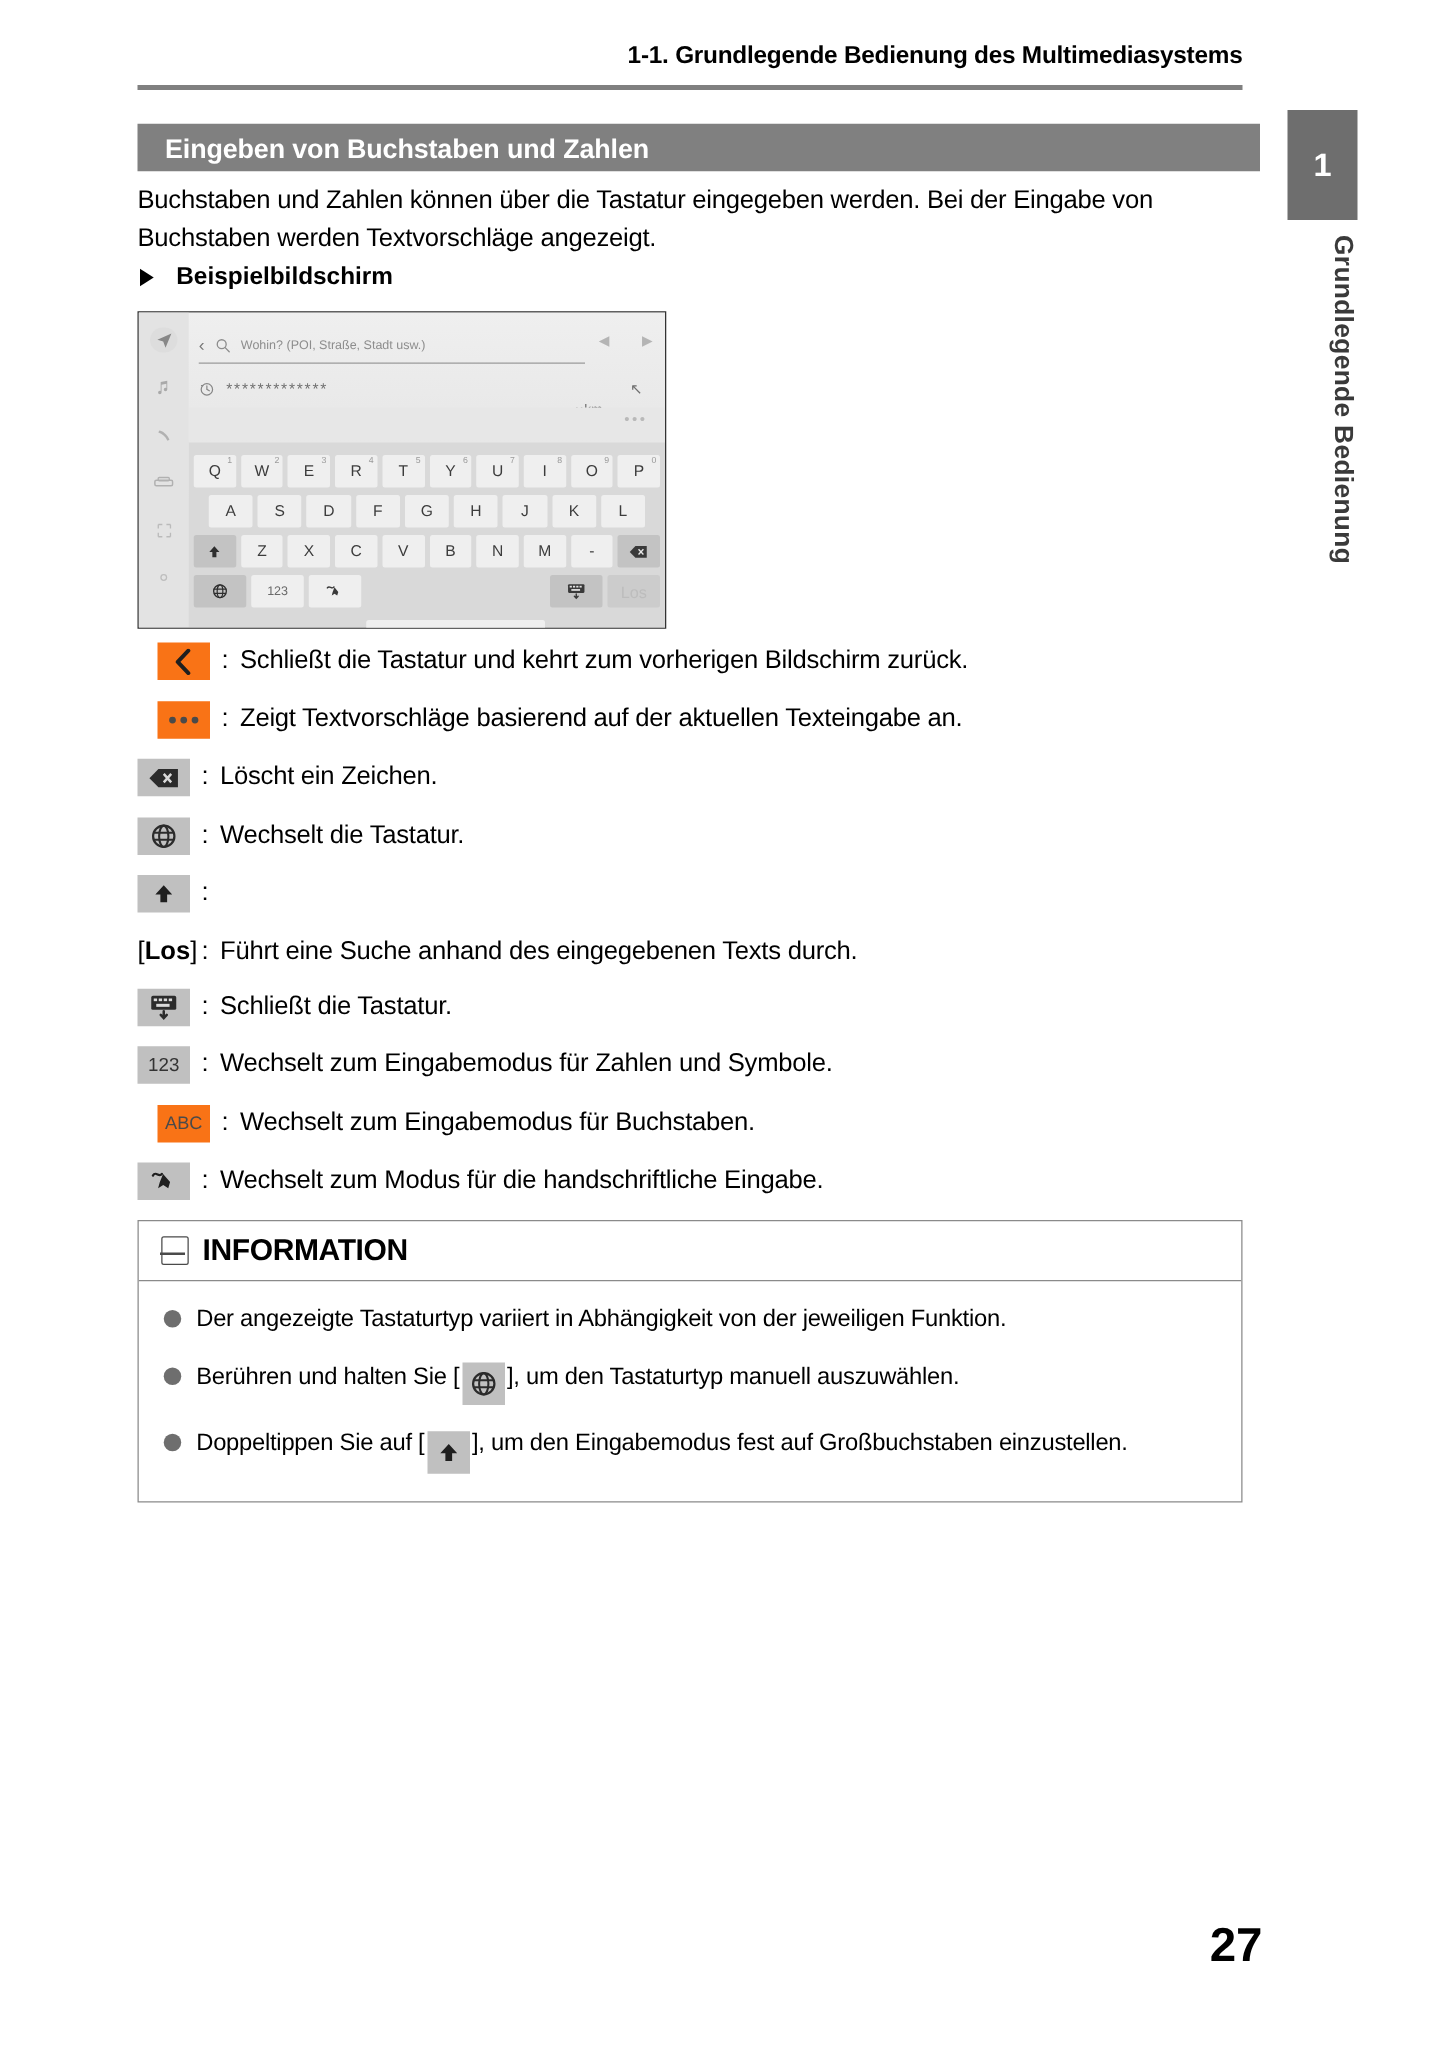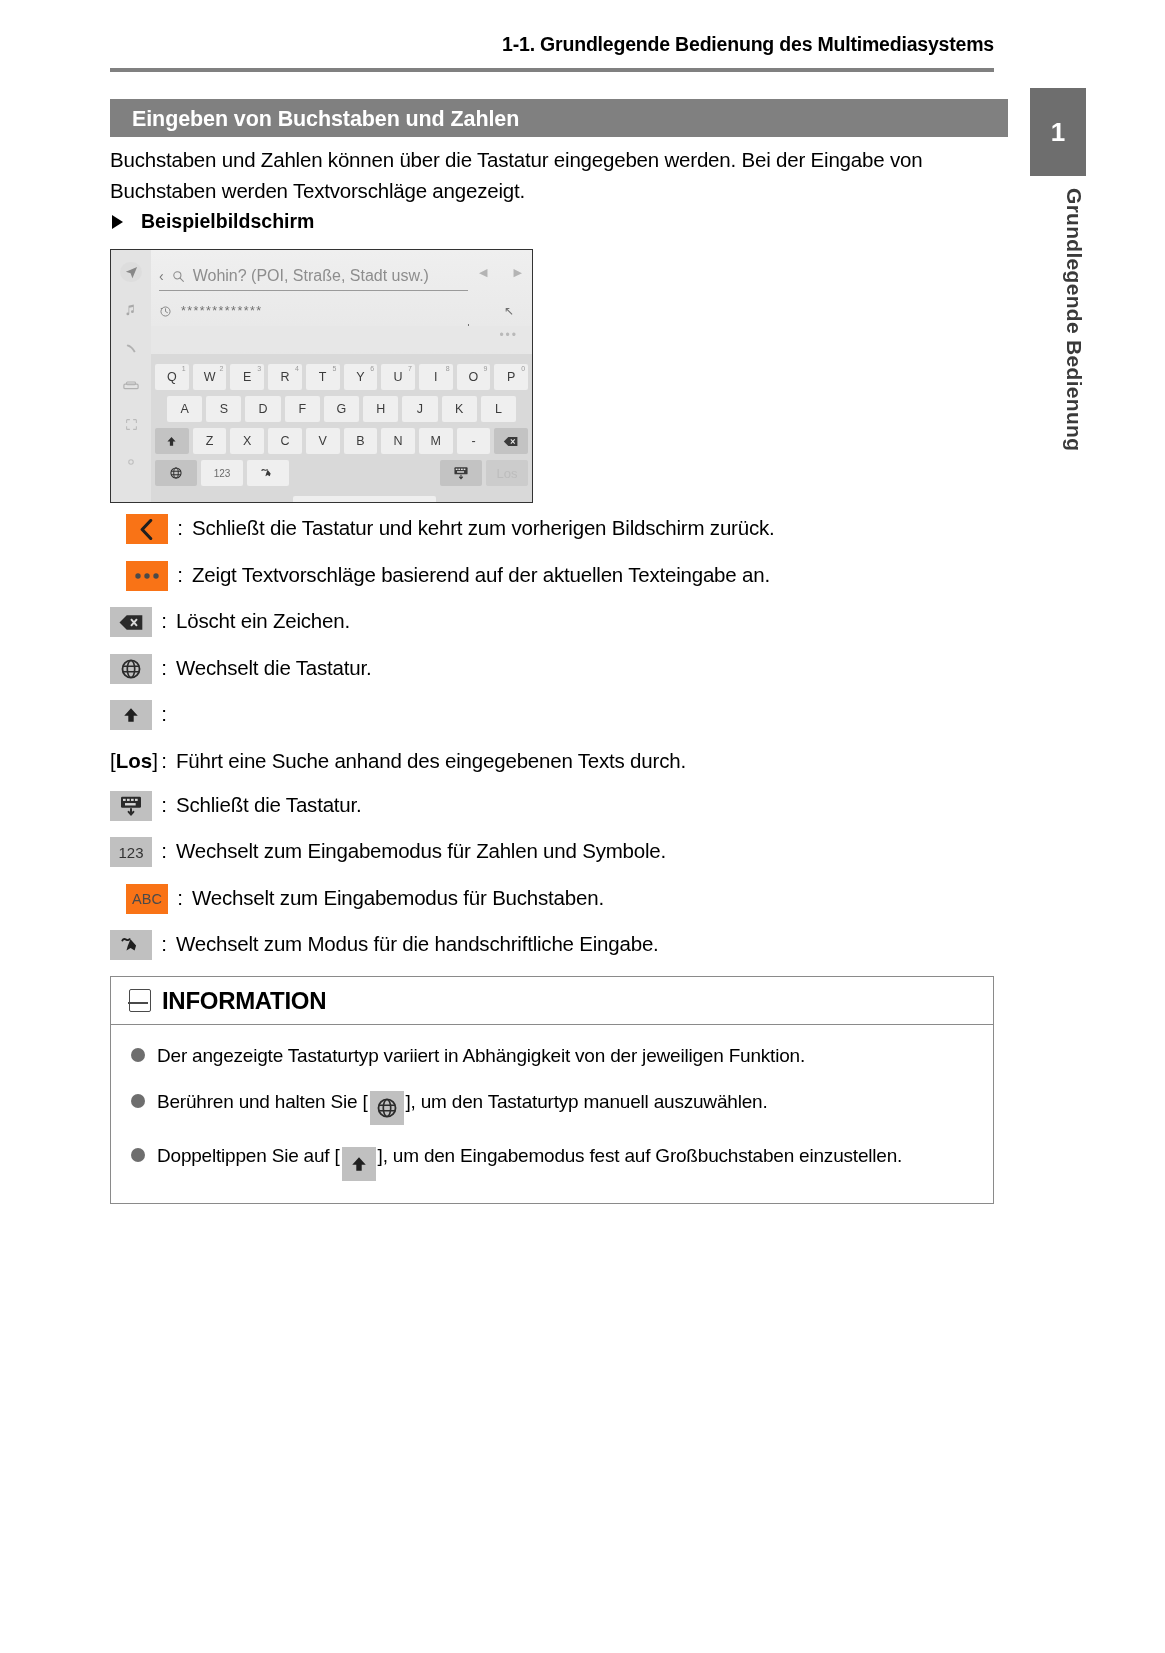--- a/index.html
+++ b/index.html
@@ -90,21 +90,21 @@
   .rail .ri.sel{background:#dcdcdc;border-radius:10px;opacity:.75;}
 
   
   .srch{
     position:absolute;left:48px;top:12px;right:64px;height:28px;
     border-bottom:1.4px solid #9a9a9a;
     display:flex;align-items:center;gap:8px;
   }
   .srch .chev{font-size:14px;color:#777;}
   .srch .mag{font-size:13px;color:#8a8a8a;}
-  .srch .ph{font-size:16px;color:#8d8d8d;white-space:nowrap;}
+  .srch .ph{font-size:10px;color:#8d8d8d;white-space:nowrap;}
   .arrows{position:absolute;right:10px;top:16px;display:flex;gap:26px;color:#b4b4b4;font-size:11px;}
 
   
   .res{
     position:absolute;left:48px;top:48px;right:10px;height:26px;
     display:flex;align-items:center;gap:9px;
   }
   .res .clk{font-size:13px;color:#878787;}
   .res .stars{font-size:12.5px;color:#6f6f6f;letter-spacing:1.4px;}
   .res .km{position:absolute;right:40px;font-size:11px;color:#6f6f6f;margin-top:33px;}
@@ -528,14 +528,15 @@
         <span class="ibtxt"><span>Doppeltippen Sie auf [</span><span class="ikey">
               <svg width="18" height="18" viewBox="0 0 16 16">
                 <path d="M8 2 14 8.6h-3.6V14H5.6V8.6H2z" fill="#1f1f1f"></path>
               </svg>
             </span><span>], um den Eingabemodus fest auf Großbuchstaben einzustellen.</span></span>
       </div>
 
     </div>
   </div>
 
+  <div class="pgno">27</div>
 
 </div>
 
 </body></html>

